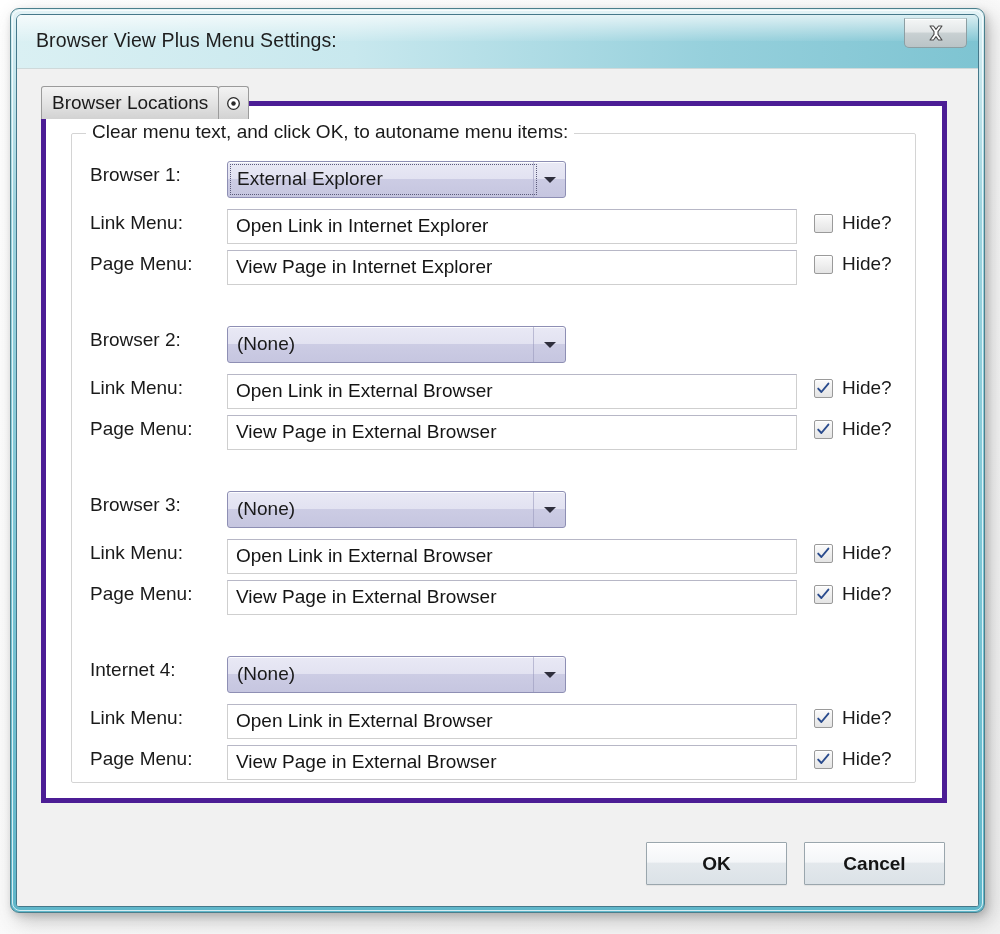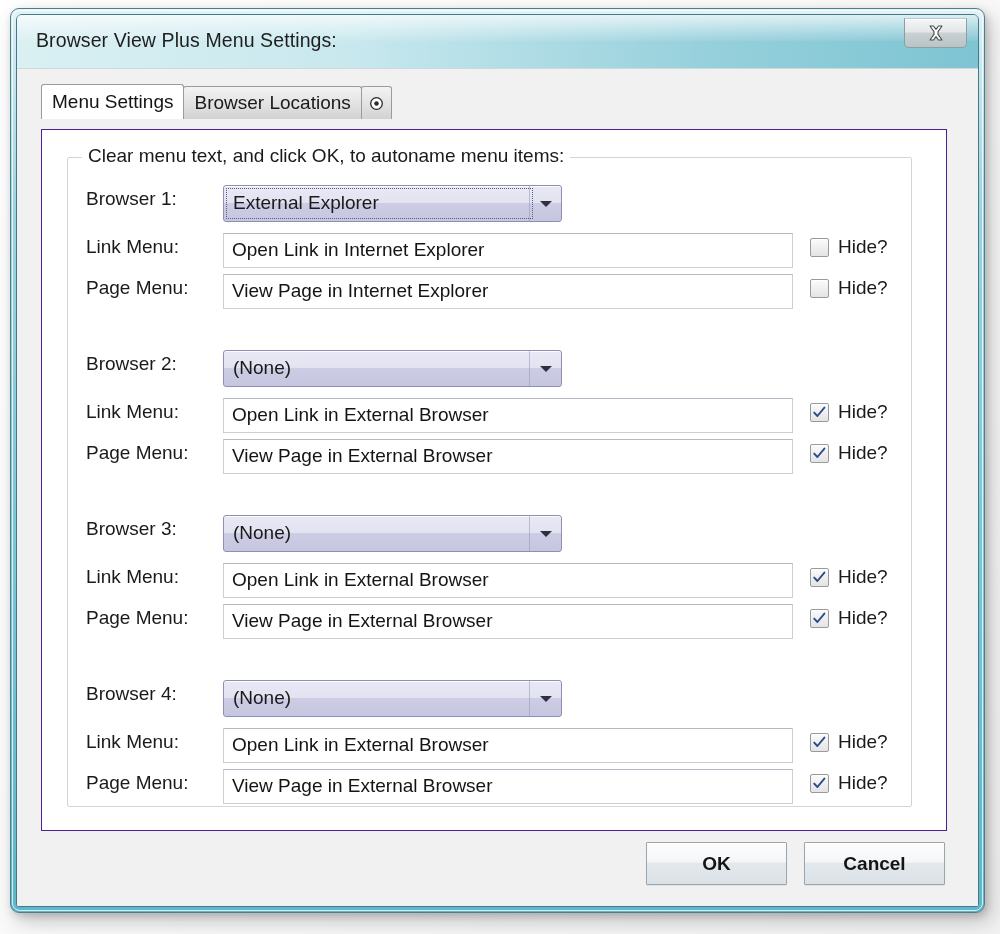--- a/index.html
+++ b/index.html
@@ -155,25 +155,25 @@
   .tab.icon-tab {
     padding: 0 7px;
   }
   .dot-icon {
     width: 15px; height: 15px; display:block;
   }
 
   
   .tabpanel {
     position: absolute;
-    left: 24px; top: 60px;
+    left: 24px; top: 32px;
     width: 906px; height: 702px;
     box-sizing: border-box;
     background: #ffffff;
-    border: 1px solid #4c1d95;
+    border: 5px solid #4c1d95;
     z-index: 1;
   }
 
   
   .groupbox {
     position: absolute;
     left: 25px; top: 27px;
     width: 845px; height: 650px;
     box-sizing: border-box;
     border: 1px solid #d4d4d4;
@@ -341,23 +341,20 @@
         <div class="close-btn">
           <svg class="close-glyph" viewBox="0 0 22 22">
             <path d="M5 4 L8.5 4 L11 7.4 L13.5 4 L17 4 L13 9.6 L13 12.4 L17 18 L13.5 18 L11 14.6 L8.5 18 L5 18 L9 12.4 L9 9.6 Z" fill="#ffffff" stroke="#4a4a4a" stroke-width="1.1" stroke-linejoin="round"></path>
           </svg>
         </div>
       </div>
 
       <div class="dialog-body">
 
         <div class="tabstrip">
-          <div class="tab active">
-            <span>Menu Settings</span>
-          </div>
           <div class="tab">
             <span>Browser Locations</span>
           </div>
           <div class="tab icon-tab">
             <svg class="dot-icon" viewBox="0 0 16 16">
               <circle cx="8" cy="8" r="6.2" fill="#ffffff" stroke="#2b2b2b" stroke-width="1.4"></circle>
               <circle cx="8" cy="8" r="2.4" fill="#2b2b2b"></circle>
             </svg>
           </div>
         </div>
@@ -466,21 +463,21 @@
                 </div>
                 <div class="hide-wrap" style="top:449px">
                   <span class="checkbox">
                     <svg class="tick" viewBox="0 0 15 15">
                       <path d="M2.2 7.6 L5.4 11 L12.4 2.6" fill="none" stroke="#2a4b8d" stroke-width="1.9" stroke-linecap="round" stroke-linejoin="round"></path>
                     </svg>
                   </span>
                   <span class="hide-label">Hide?</span>
                 </div>
                 <div class="row" style="top:522px">
-                  <span class="row-label">Browser 4:</span>
+                  <span class="row-label">Internet 4:</span>
                   <div class="combo">
                     <span class="combo-text">(None)</span>
                     <span class="combo-arrowbox">
                       <span class="combo-arrow"></span>
                     </span>
                   </div>
                 </div>
                 <div class="row" style="top:570px">
                   <span class="row-label">Link Menu:</span>
                   <div class="textbox">

